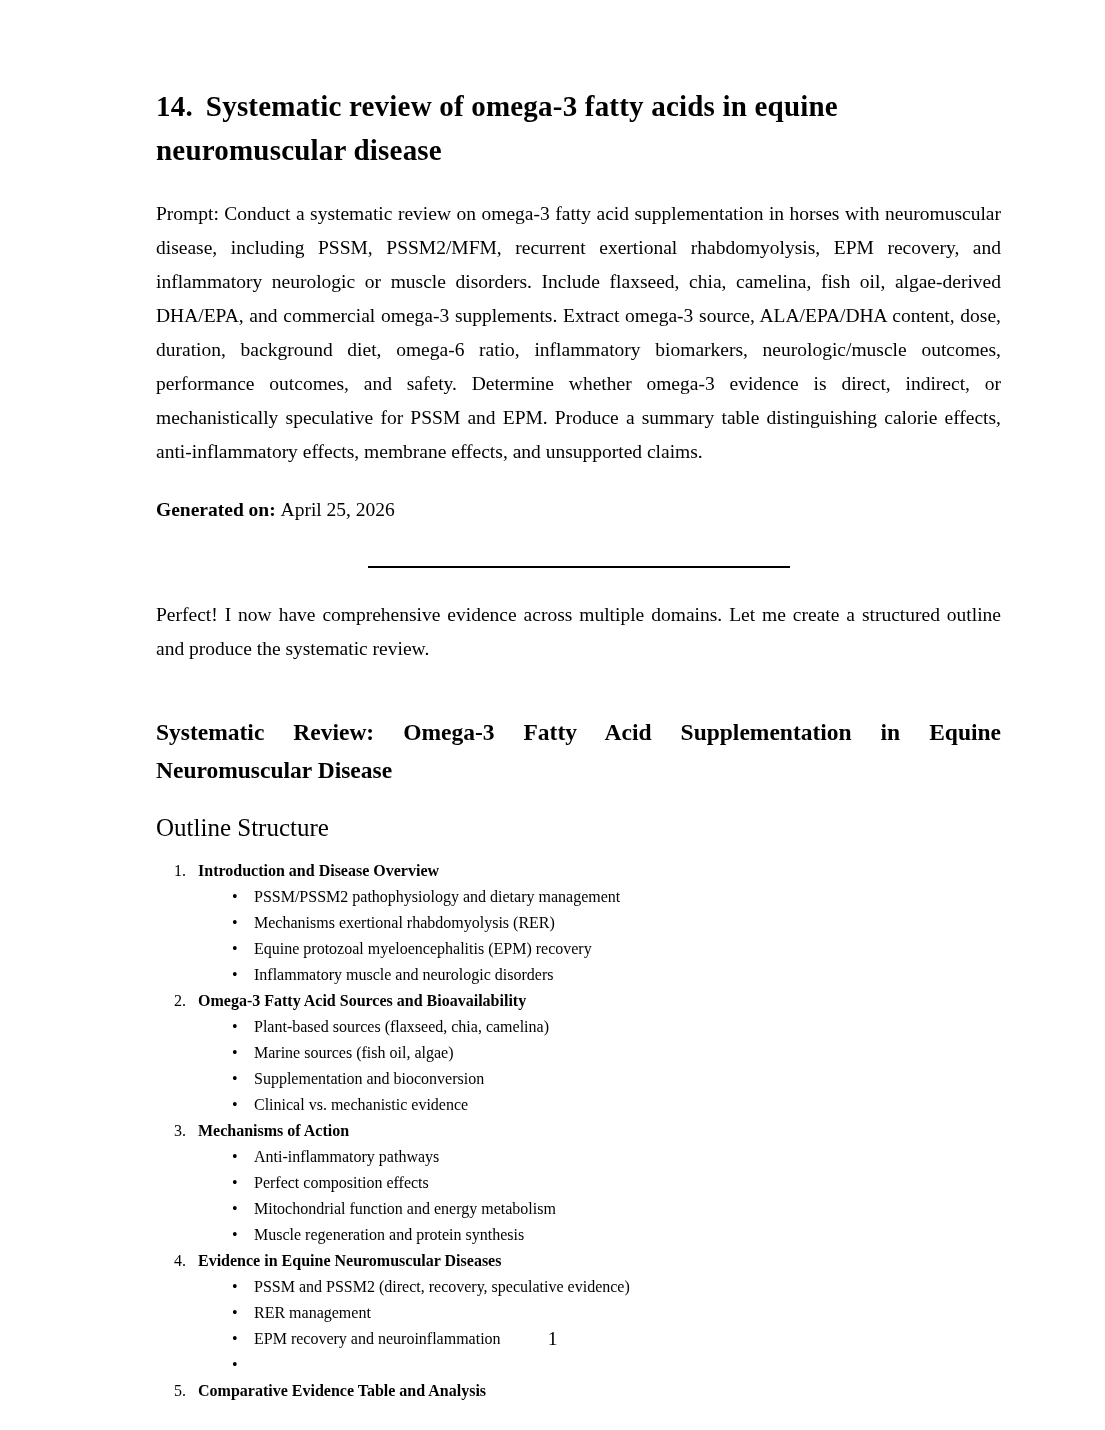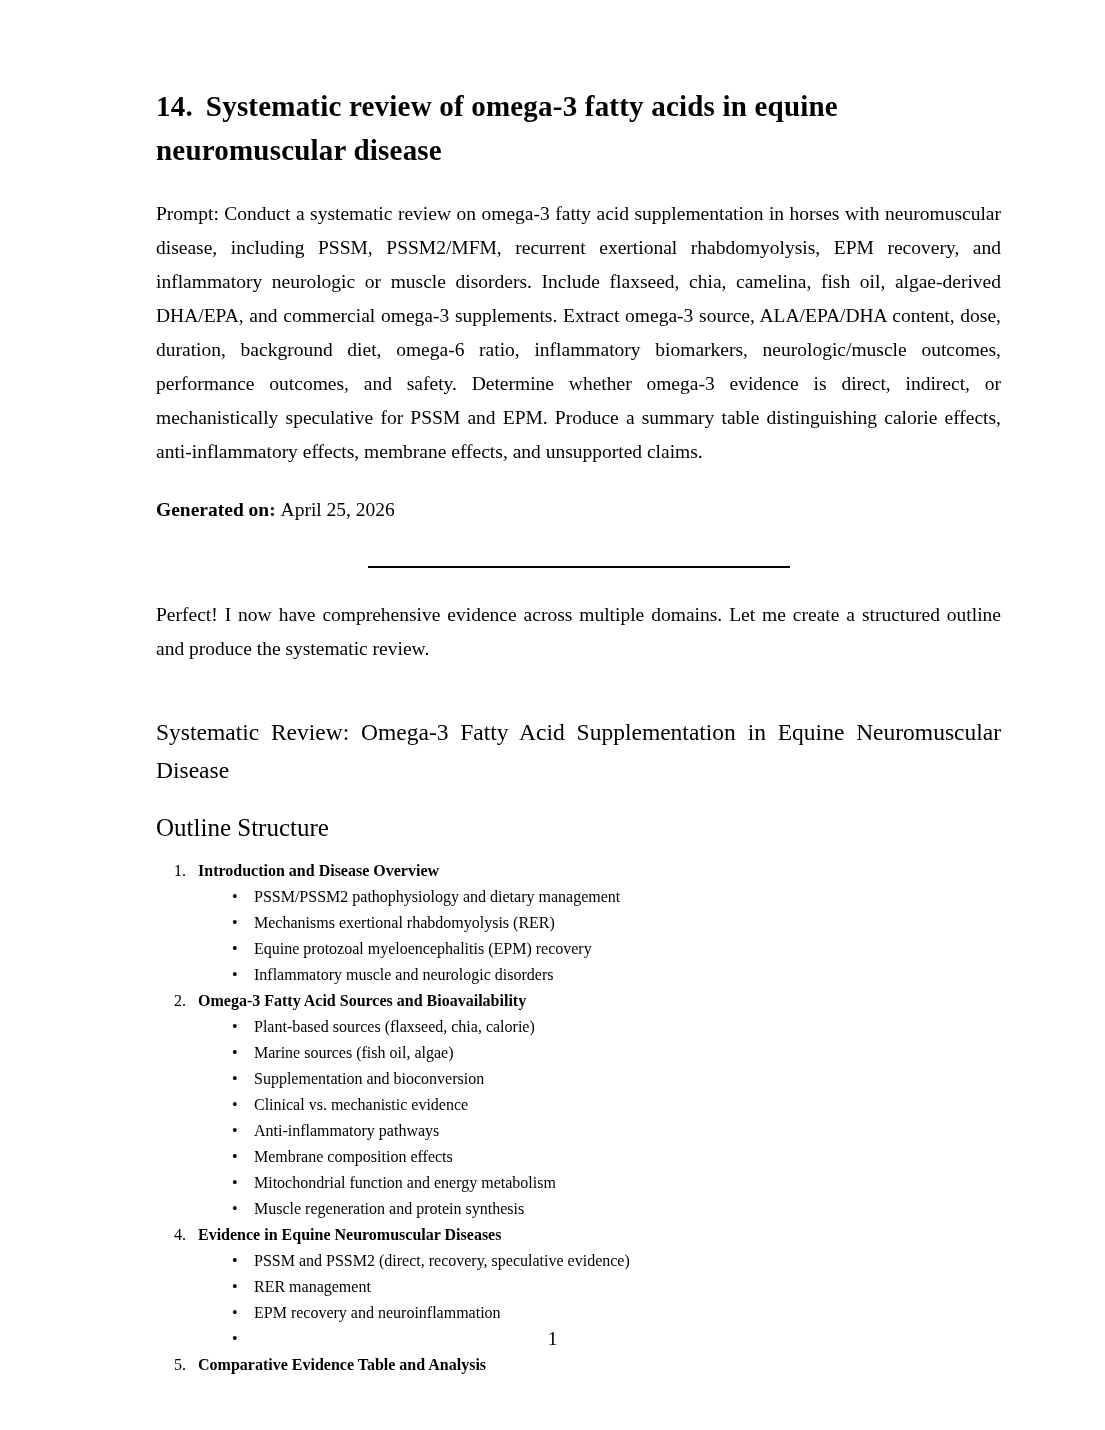--- a/index.html
+++ b/index.html
@@ -57,21 +57,21 @@
   hr.divider {
     border: none;
     border-top: 2px solid #000000;
     width: 422px;
     margin: 43px auto 0 auto;
   }
   p.intro-par { margin-top: 30px; }
   h2.review-heading {
     margin: 47px 0 0 0;
     font-size: 23.5px;
-    font-weight: normal;
+    font-weight: bold;
     line-height: 38px;
     text-align: justify;
   }
   h3.outline-label {
     margin: 26px 0 0 0;
     font-size: 25px;
     font-weight: normal;
     line-height: 26px;
   }
   .outline {
@@ -142,42 +142,43 @@
           <span>Equine protozoal myeloencephalitis (EPM) recovery</span>
         </div>
       <div class="o-bullet">
           <span class="bullet-dot">•</span>
           <span>Inflammatory muscle and neurologic disorders</span>
         </div>
 
       <div class="o-head"><span class="o-num">2.</span><span class="o-title">Omega-3 Fatty Acid Sources and Bioavailability</span></div>
       <div class="o-bullet">
           <span class="bullet-dot">•</span>
-          <span>Plant-based sources (flaxseed, chia, calorie)</span>
+          <span>Plant-based sources (flaxseed, chia, camelina)</span>
         </div>
       <div class="o-bullet">
           <span class="bullet-dot">•</span>
           <span>Marine sources (fish oil, algae)</span>
         </div>
       <div class="o-bullet">
           <span class="bullet-dot">•</span>
           <span>Supplementation and bioconversion</span>
         </div>
       <div class="o-bullet">
           <span class="bullet-dot">•</span>
           <span>Clinical vs. mechanistic evidence</span>
         </div>
 
+      <div class="o-head"><span class="o-num">3.</span><span class="o-title">Mechanisms of Action</span></div>
       <div class="o-bullet">
           <span class="bullet-dot">•</span>
           <span>Anti-inflammatory pathways</span>
         </div>
       <div class="o-bullet">
           <span class="bullet-dot">•</span>
-          <span>Membrane composition effects</span>
+          <span>Perfect composition effects</span>
         </div>
       <div class="o-bullet">
           <span class="bullet-dot">•</span>
           <span>Mitochondrial function and energy metabolism</span>
         </div>
       <div class="o-bullet">
           <span class="bullet-dot">•</span>
           <span>Muscle regeneration and protein synthesis</span>
         </div>
 

